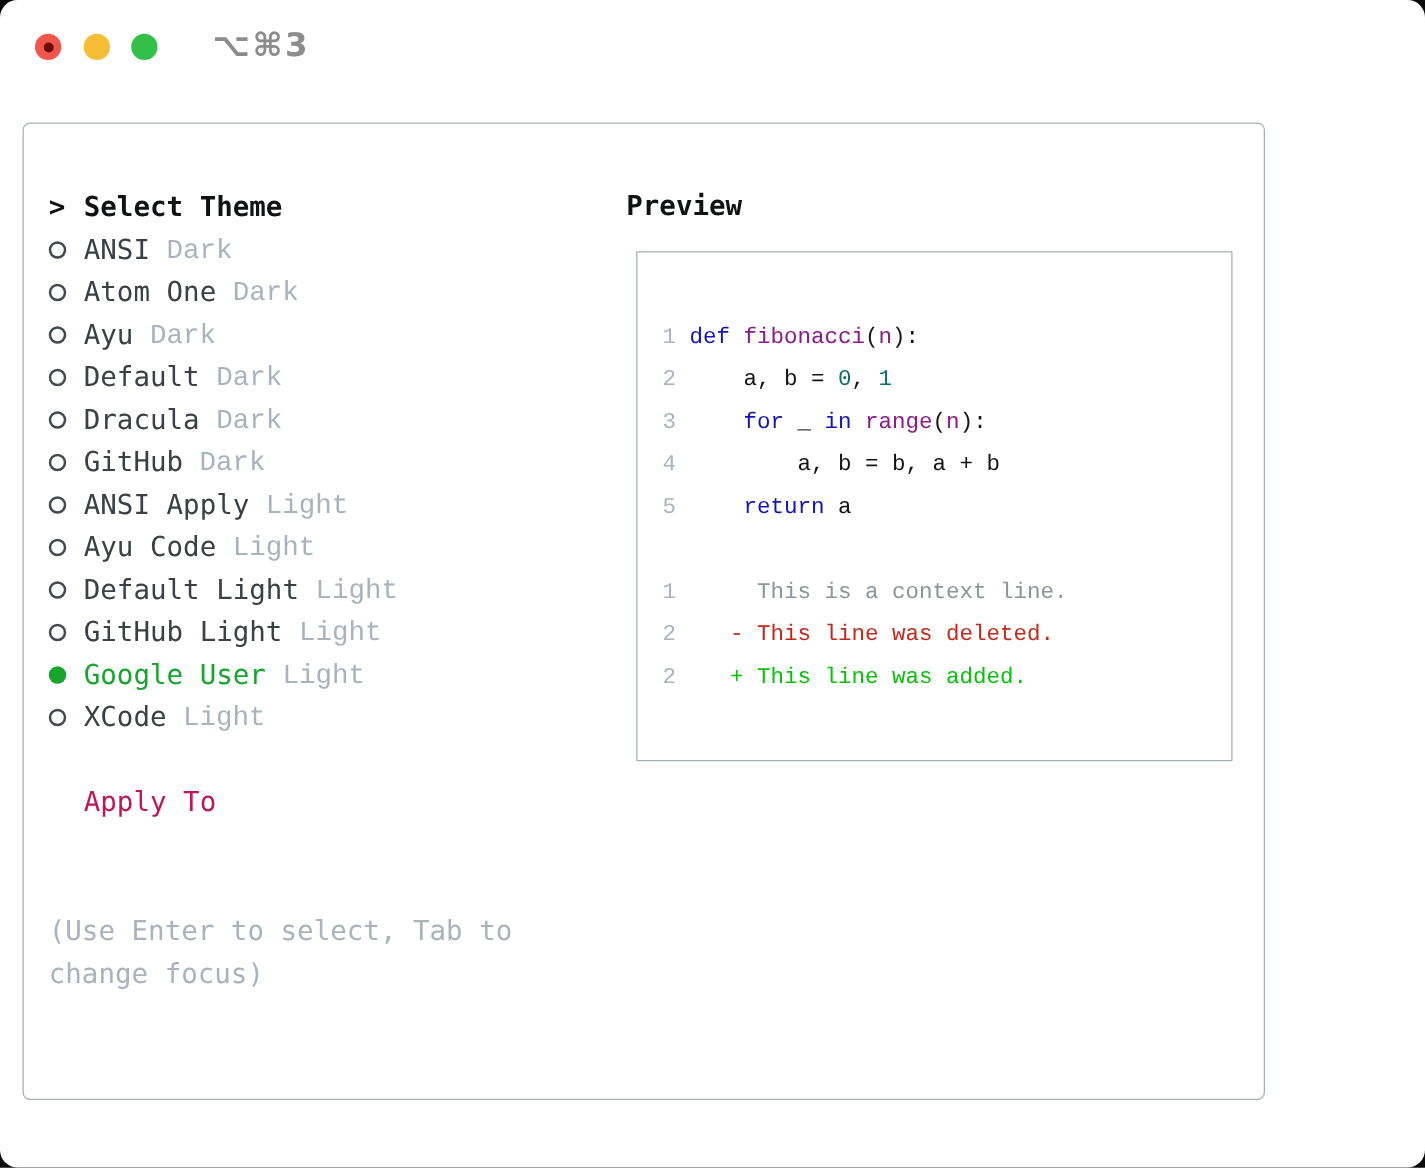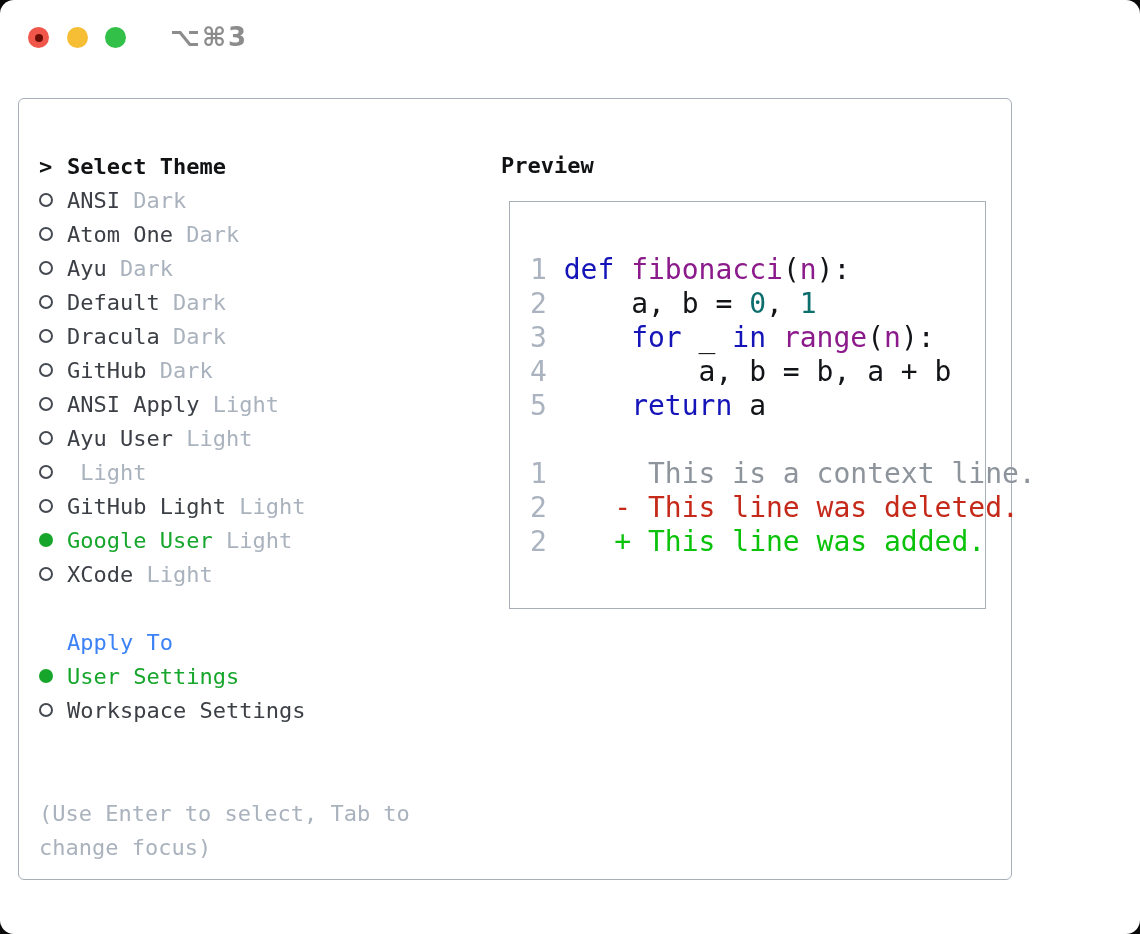--- a/index.html
+++ b/index.html
@@ -50,39 +50,39 @@
   }
   .row { height: 34px; display: flex; align-items: center; white-space: pre; }
   .marker { width: 28px; flex: 0 0 28px; display: flex; align-items: center; }
   .dot {
     width: 14px; height: 14px; border-radius: 50%;
     border: 2px solid #454a52; box-sizing: border-box;
   }
   .dot.sel { border: none; background: var(--selection_green); }
   .hdr { font-weight: bold; color: #101214; }
   .name.sel { color: var(--selection_green); }
-  .variant { color: var(--muted_gray); }
+  .variant { color: var(--muted_gray); font-family: Liberation Mono, monospace; }
   .spacer { height: 34px; }
   .hint { color: var(--muted_gray); line-height: 34px; white-space: pre; margin-top: 36px; }
   
   .preview-header {
     position: absolute; left: 482px; top: 50px;
     height: 34px; line-height: 34px;
     font-size: 22px; font-weight: bold; color: #101214;
   }
   .pbox {
     position: absolute; left: 490px; top: 102px;
     width: 477px; height: 408px;
     border: 1.5px solid var(--border_gray);
     background: #ffffff;
     box-sizing: border-box;
   }
   .code {
     position: absolute; left: 20px; top: 51px;
-    font-size: 28px; white-space: pre;
+    font-size: 18px; white-space: pre; font-family: Liberation Mono, monospace;
   }
   .code .line { height: 34px; line-height: 34px; }
   .c-ln  { color: var(--lineno_gray); }
   .c-kw  { color: var(--code_keyword); }
   .c-fn  { color: var(--code_func); }
   .c-num { color: var(--code_number); }
   .c-pl  { color: var(--code_plain); }
   .c-ctx { color: var(--diff_context); }
   .c-del { color: var(--diff_deleted); }
   .c-add { color: var(--diff_added); }
@@ -106,38 +106,34 @@
       </div>
 
       <div id="theme-list">
           <div class="row"><span class="marker"><span class="dot"></span></span><span class="name">ANSI</span><span class="variant"> Dark</span></div>
           <div class="row"><span class="marker"><span class="dot"></span></span><span class="name">Atom One</span><span class="variant"> Dark</span></div>
           <div class="row"><span class="marker"><span class="dot"></span></span><span class="name">Ayu</span><span class="variant"> Dark</span></div>
           <div class="row"><span class="marker"><span class="dot"></span></span><span class="name">Default</span><span class="variant"> Dark</span></div>
           <div class="row"><span class="marker"><span class="dot"></span></span><span class="name">Dracula</span><span class="variant"> Dark</span></div>
           <div class="row"><span class="marker"><span class="dot"></span></span><span class="name">GitHub</span><span class="variant"> Dark</span></div>
           <div class="row"><span class="marker"><span class="dot"></span></span><span class="name">ANSI Apply</span><span class="variant"> Light</span></div>
-          <div class="row"><span class="marker"><span class="dot"></span></span><span class="name">Ayu User</span><span class="variant"> Light</span></div>
-          <div class="row"><span class="marker"><span class="dot"></span></span><span class="variant"> Light</span></div>
+          <div class="row"><span class="marker"><span class="dot"></span></span><span class="name">Ayu Code</span><span class="variant"> Light</span></div>
+          <div class="row"><span class="marker"><span class="dot"></span></span><span class="name">Default Light</span><span class="variant"> Light</span></div>
           <div class="row"><span class="marker"><span class="dot"></span></span><span class="name">GitHub Light</span><span class="variant"> Light</span></div>
           <div class="row"><span class="marker"><span class="dot sel"></span></span><span class="name sel">Google User</span><span class="variant"> Light</span></div>
           <div class="row"><span class="marker"><span class="dot"></span></span><span class="name">XCode</span><span class="variant"> Light</span></div>
         </div>
 
       <div class="spacer"></div>
 
       <div class="row">
         <span class="marker"></span>
-        <span style="color:#3b82f6">Apply To</span>
+        <span style="color:#be185d">Apply To</span>
       </div>
 
-      <div id="apply-list">
-          <div class="row"><span class="marker"><span class="dot sel"></span></span><span class="name sel">User Settings</span></div>
-          <div class="row"><span class="marker"><span class="dot"></span></span><span class="name">Workspace Settings</span></div>
-        </div>
 
       <div class="spacer"></div>
 
       <div class="hint" id="hint">(Use Enter to select, Tab to
 change focus)</div>
     </div>
 
     <div class="preview-header">Preview</div>
 
     <div class="pbox">

